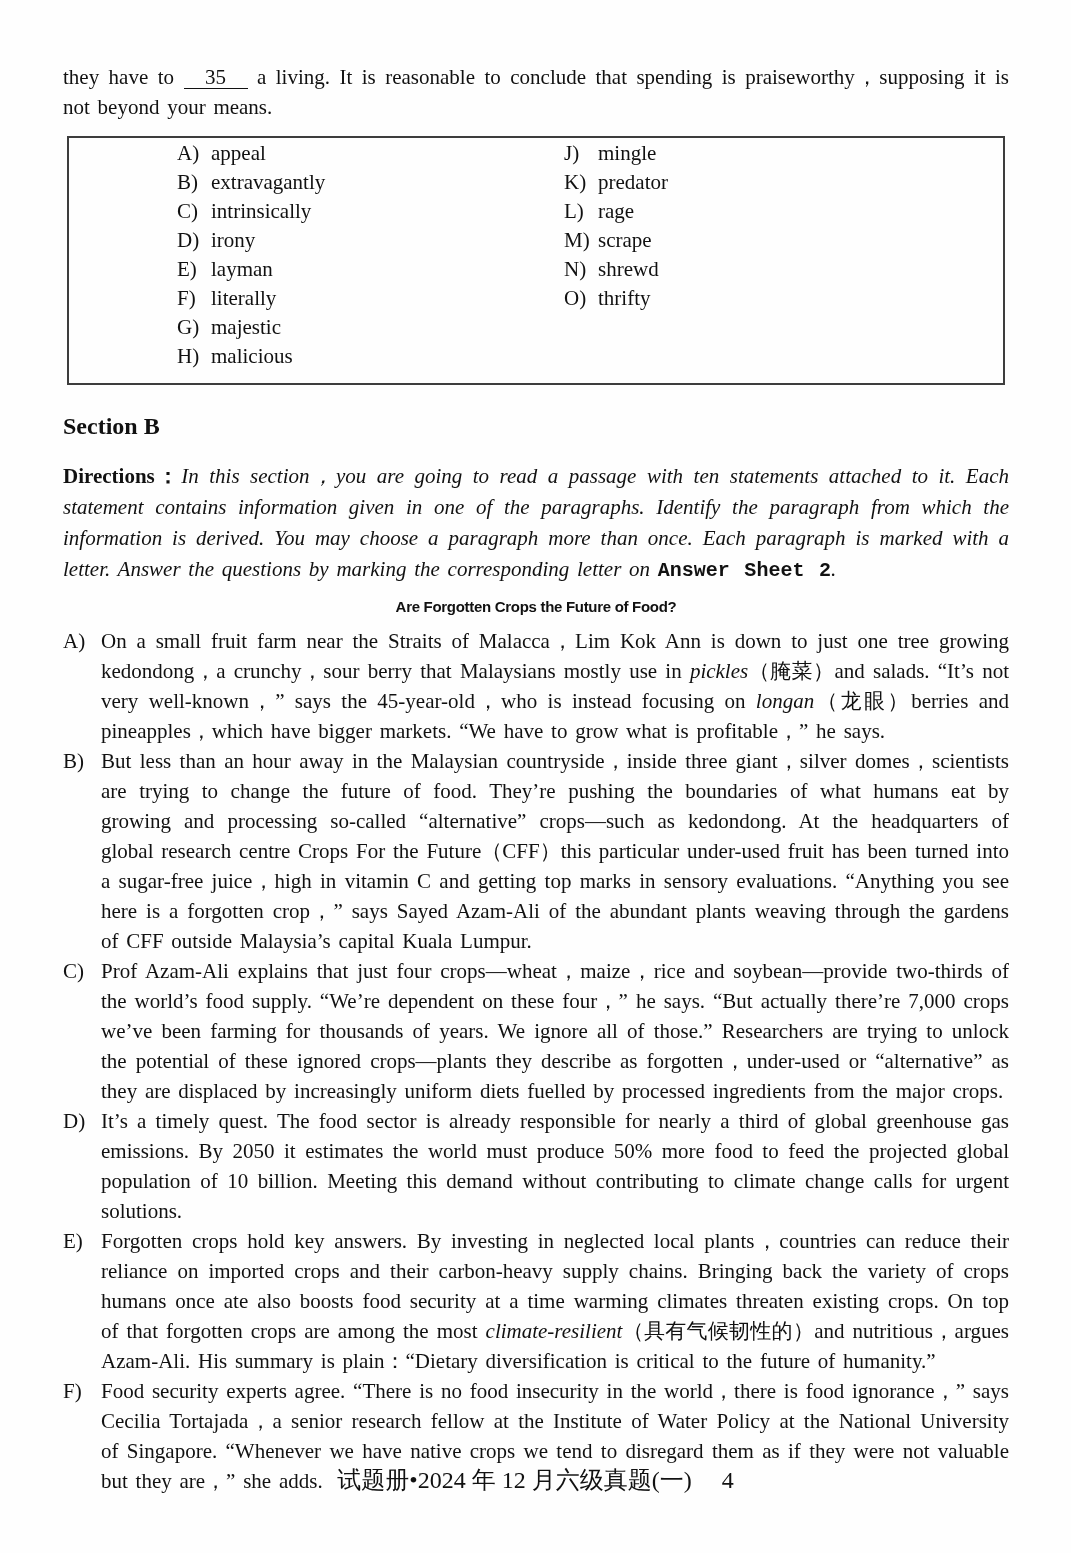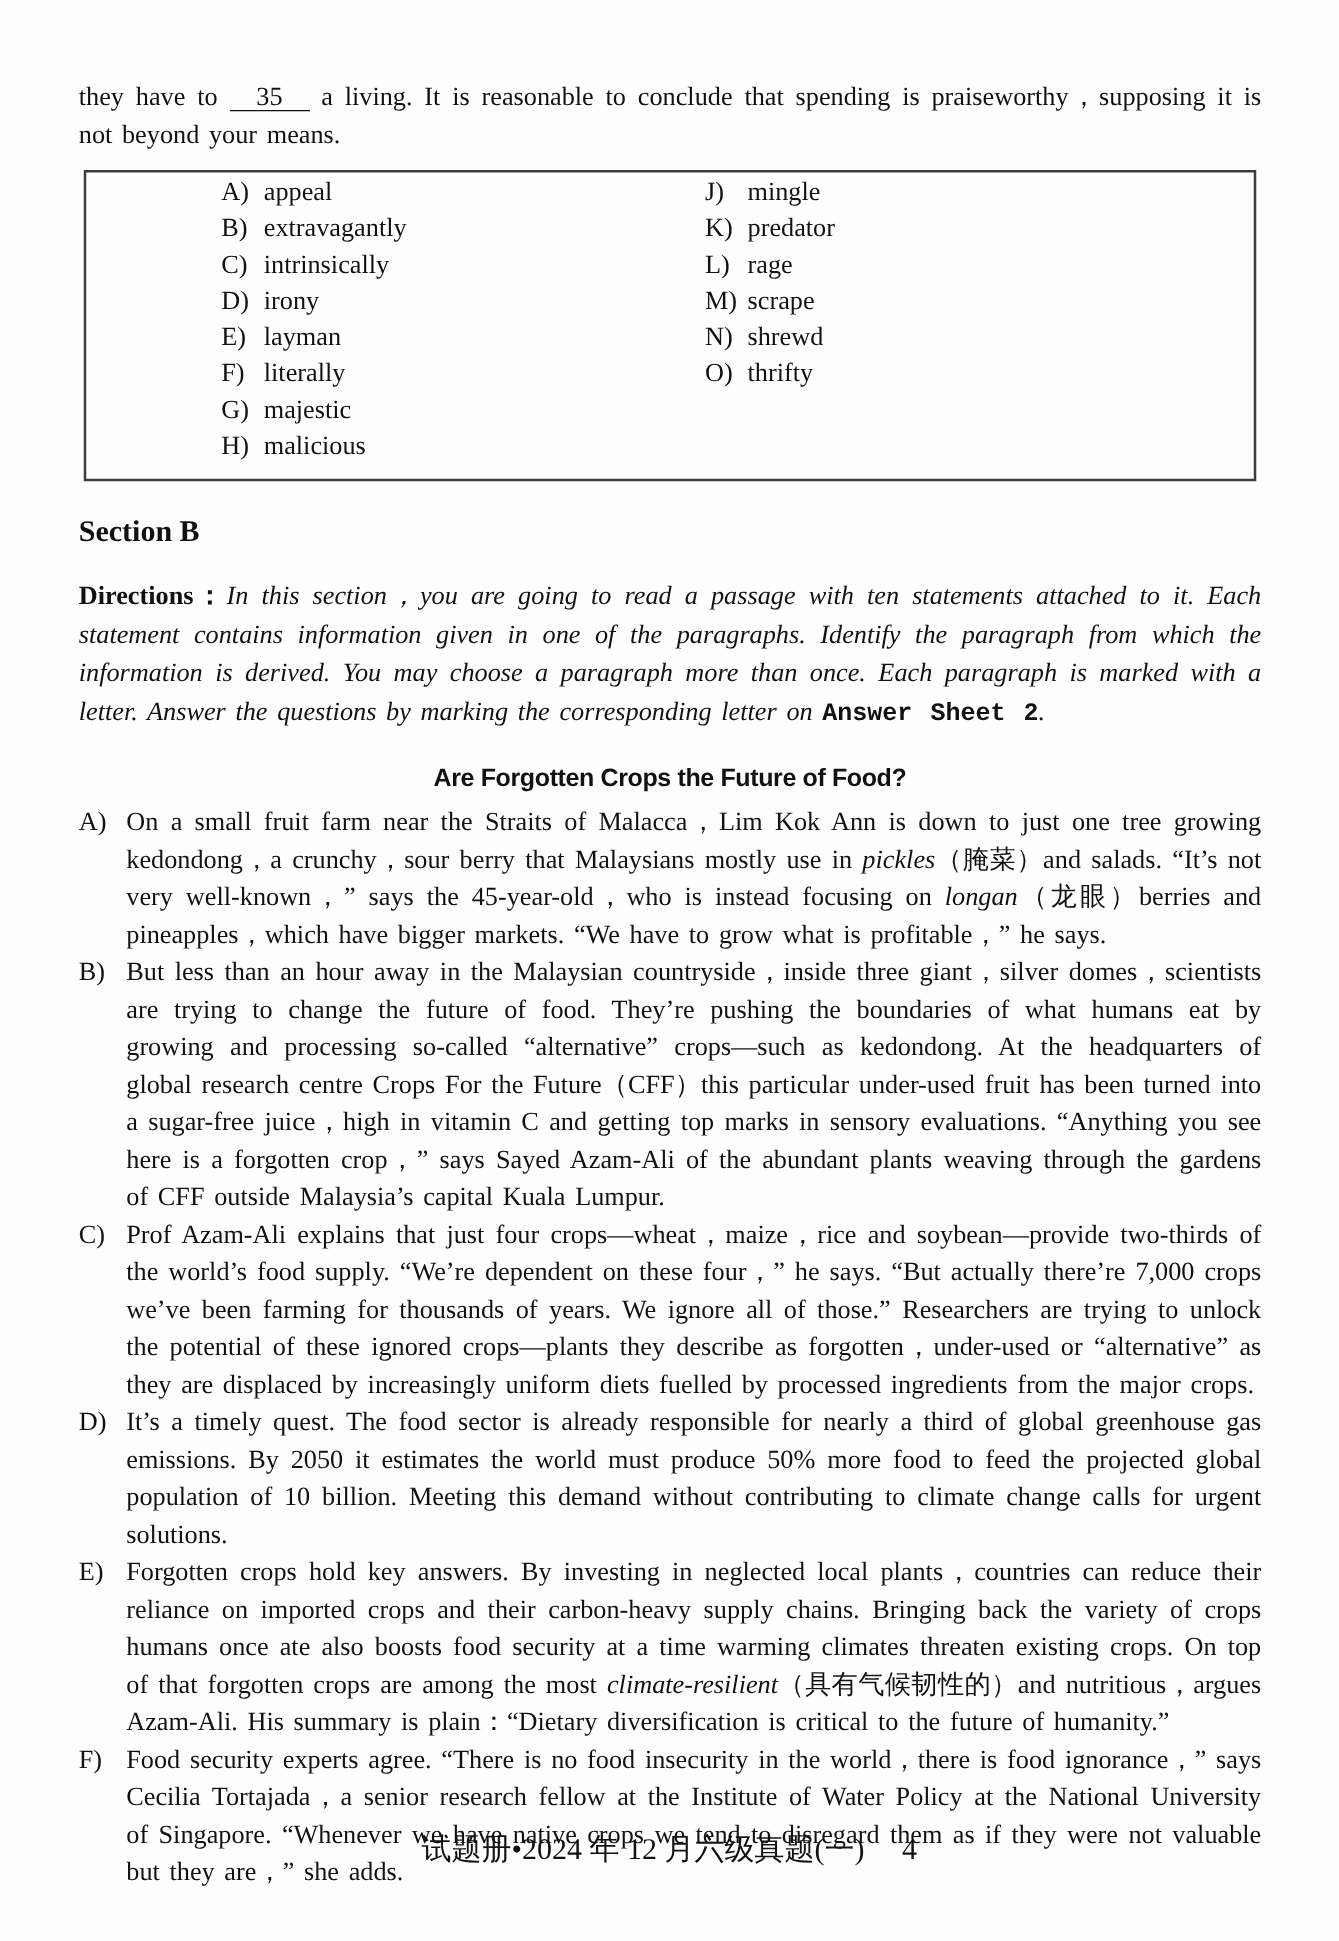--- a/index.html
+++ b/index.html
@@ -53,23 +53,23 @@
   .sans-bold {
     font-family: Liberation Mono, monospace;
     font-style: normal;
     font-weight: bold;
     font-size: 20px;
   }
   .passage-title {
     text-align: center;
     font-family: "Liberation Sans", "DejaVu Sans", sans-serif;
     font-weight: bold;
-    font-size: 20px;
+    font-size: 15px;
     letter-spacing: -0.3px;
-    margin: 21px 0 4px 0;
+    margin: 6px 0 4px 0;
   }
   .para { display: flex; }
   .para-letter { flex: 0 0 38px; }
   .para-body { flex: 1; }
   .footer {
     position: absolute;
     left: 0;
     bottom: 58px;
     width: 100%;
     text-align: center;

